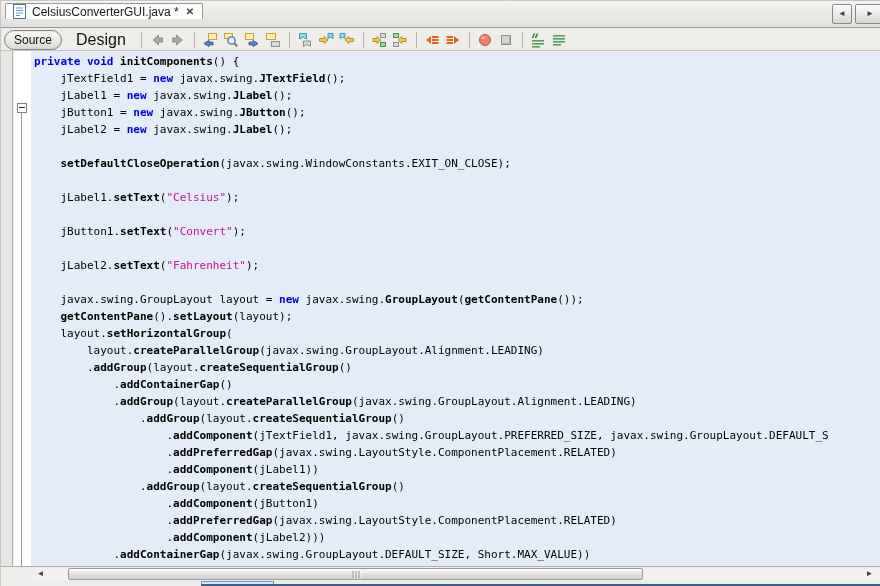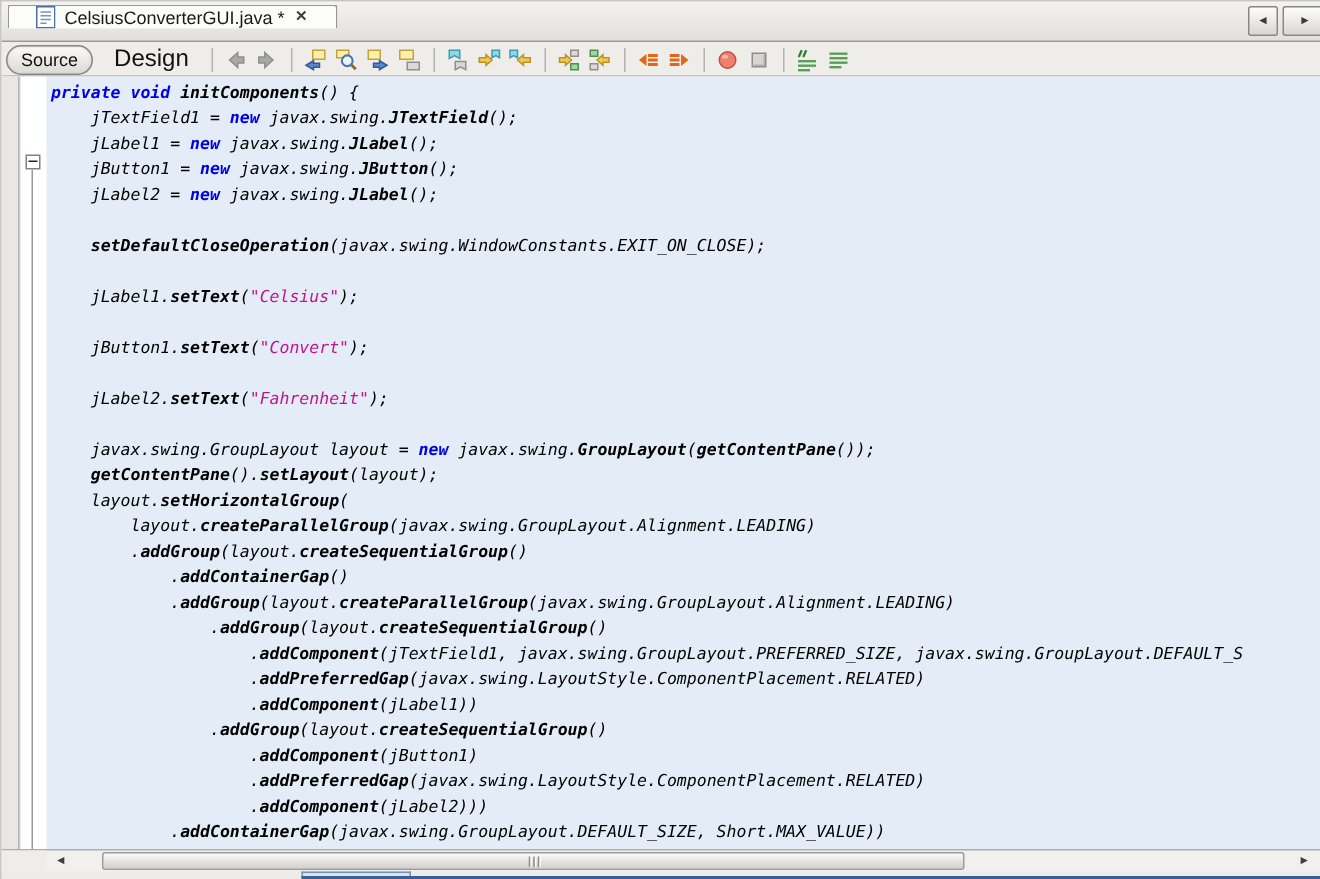--- a/index.html
+++ b/index.html
@@ -7,21 +7,21 @@
   .app {
     position:relative; width:880px; height:586px; overflow:hidden;
     font-family:"Liberation Sans", sans-serif; background:#eeedea;
     border-left:1px solid #c8c6c2; border-top:1px solid #c8c6c2;
   }
   
   .tabbar { position:absolute; top:0; left:0; right:0; height:27px;
     background:linear-gradient(#f4f3f1,#e2e0dc); border-bottom:1px solid #9a9894; }
   .tab { position:absolute; left:4px; top:2px; height:16px;
     background:#fcfcfa; border:1px solid #9a9894; border-bottom:none;
-    border-radius:2px 2px 0 0; display:flex; align-items:center; padding:0 18px; gap:6px; }
+    border-radius:2px 2px 0 0; display:flex; align-items:center; padding:0 7px; gap:6px; }
   .tab-label { font-size:12px; color:#1a1a1a; white-space:nowrap; }
   .tab-close { font-size:10px; font-weight:bold; color:#3c3c3c; line-height:1;
     background:none; border:none; cursor:default; padding:0 1px; }
   .tab-scroll { position:absolute; top:3px; height:20px;
     border:1px solid #8a8886; border-radius:2px;
     background:linear-gradient(#fdfdfc,#d9d7d3);
     font-size:8px; color:#3a3a3a; text-align:center; line-height:18px; padding:0; }
   .tab-scroll.left { left:831px; width:20px; }
   .tab-scroll.right { left:854px; width:30px; }
   
@@ -42,21 +42,21 @@
   .gutter { position:absolute; left:0; top:0; bottom:0; width:12px;
     background:#e9e7e3; border-right:1px solid #b3b1ac; }
   .foldbar { position:absolute; left:13px; top:0; bottom:0; width:17px; background:#ffffff; }
   .fold-line { position:absolute; left:7px; top:62px; bottom:0; width:1px; background:#9c9a96; }
   .fold-box { position:absolute; left:3px; top:52px; width:10px; height:10px;
     background:#fff; border:1px solid #84827e; }
   .fold-box .minus { position:absolute; left:1px; top:3px; width:6px; height:1px; background:#222; }
   .code { position:absolute; left:30px; top:0; right:0; bottom:0; padding:2px 0 0 3px;
     font-family:"DejaVu Sans Mono", monospace; font-size:11px; line-height:17px;
     white-space:pre; overflow:hidden; }
-  .code-line { height:17px;font-style:italic; }
+  .code-line { height:17px; }
   .code .k { color:var(--kw,#0000e6); font-weight:bold; }
   .code .m { color:var(--meth,#000); font-weight:bold; }
   .code .s { color:var(--str,#c4148c); }
   .code .p { color:var(--plain,#000); }
   
   .hscroll { position:absolute; left:0; bottom:5px; height:15px; right:0;
     background:#f1f0ee; border-top:1px solid #b0aeab; }
   .hs-corner { position:absolute; left:0; top:0; bottom:0; width:30px; background:#eeedea; }
   .hs-arrow { position:absolute; top:0; width:17px; height:14px; border:none;
     background:transparent; font-size:8px; color:#3f3f3f; line-height:14px; text-align:center; padding:0; }

